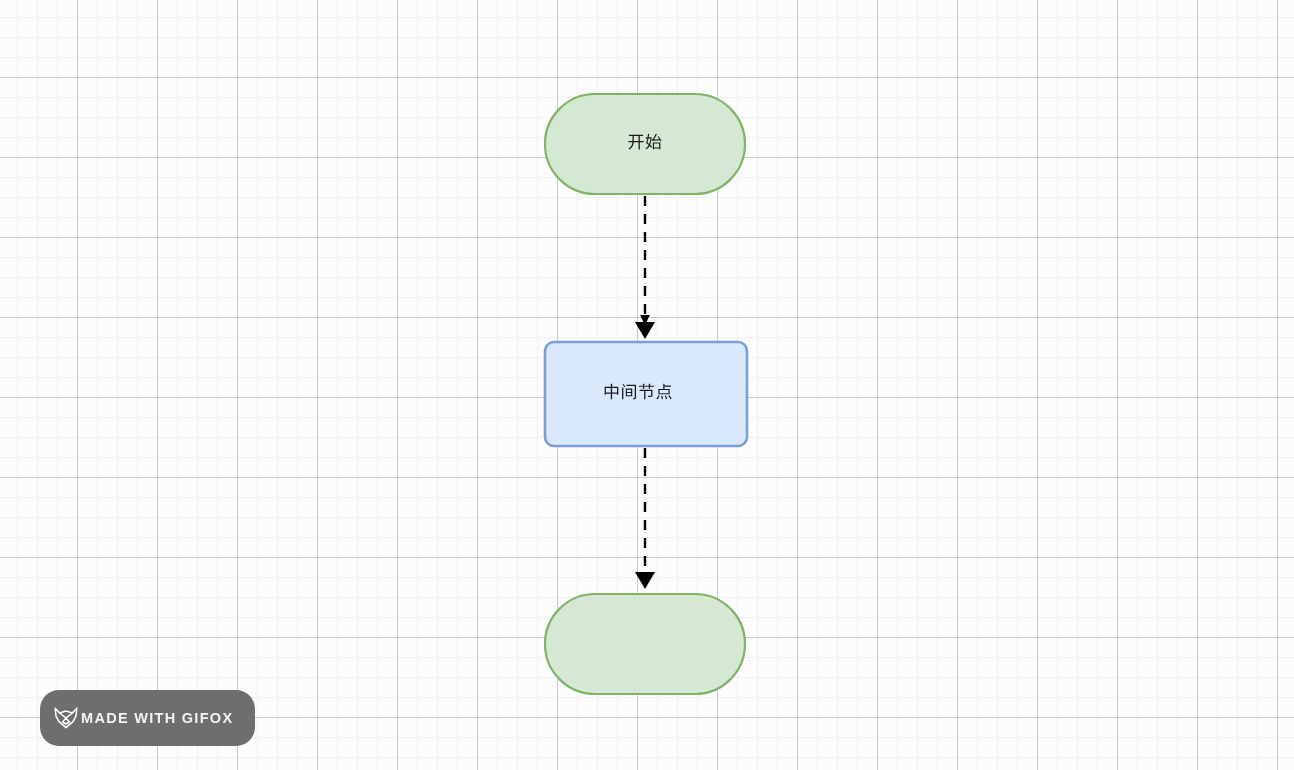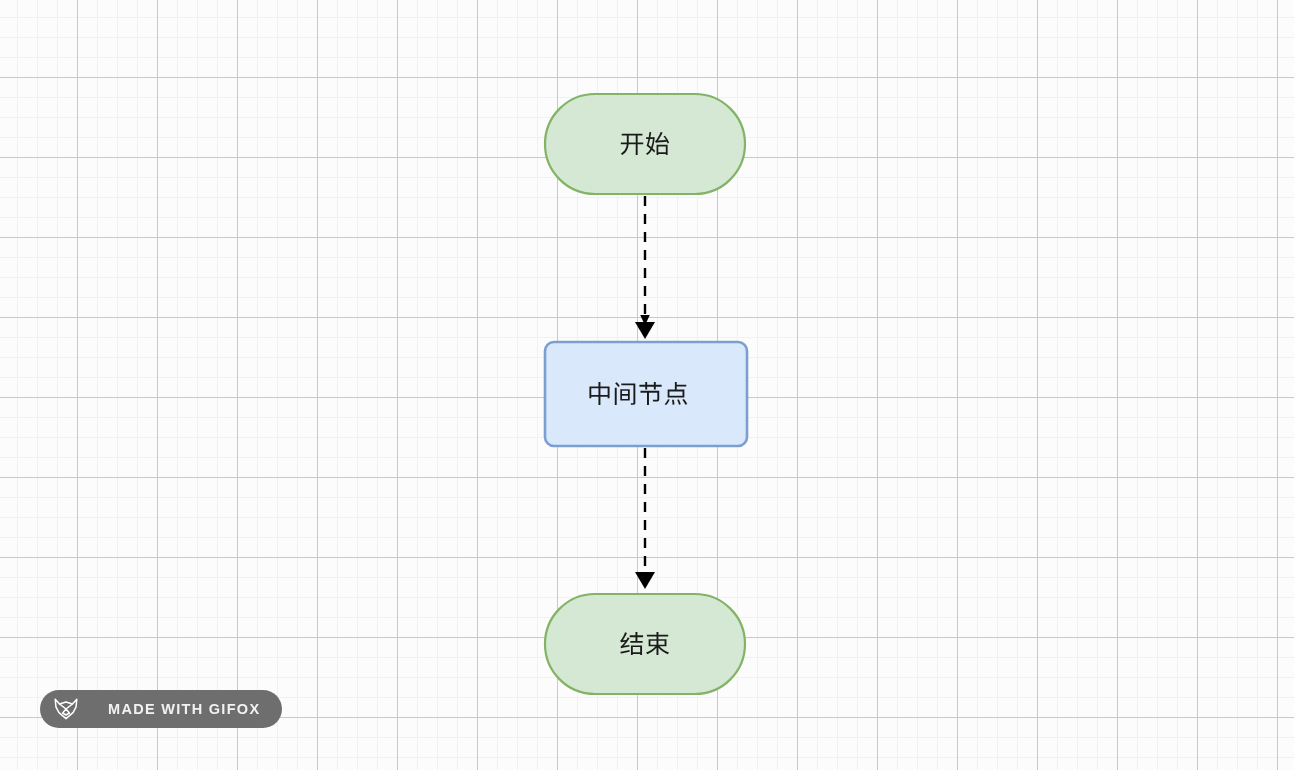--- a/index.html
+++ b/index.html
@@ -48,42 +48,42 @@
     height: 770px;
   }
 
   
   .node-label {
     position: absolute;
     display: flex;
     align-items: center;
     justify-content: center;
     color: #1a1a1a;
-    font-size: 25px;
+    font-size: 17px;
     line-height: 1.2;
     letter-spacing: 0.5px;
     white-space: nowrap;
     pointer-events: none;
-    font-family: Liberation Sans, sans-serif;
+    font-family: Liberation Mono, monospace;
   }
 
   #label-start  { left: 544px; top: 93px;  width: 202px; height: 102px; }
   #label-middle { left: 544px; top: 341px; width: 188px; height: 106px; }
   #label-end    { left: 544px; top: 593px; width: 202px; height: 102px; }
 
   
   #gifox-badge {
     position: absolute;
     left: 40px;
     top: 690px;
-    height: 38px;
+    height: 56px;
     padding: 0 22px 0 13px;
     display: flex;
     align-items: center;
-    gap: 29px;
+    gap: 2px;
     background-color: #6e6e6e;
     border-radius: 19px;
     box-sizing: border-box;
   }
 
   #gifox-icon {
     width: 26px;
     height: 24px;
     flex: 0 0 auto;
     display: block;
@@ -124,21 +124,20 @@
 
     <rect x="545" y="342" width="202" height="104" rx="9" ry="9" fill="#dae8fc" stroke="#7b9fd0" stroke-width="2.6"></rect>
 
     <rect x="545" y="594" width="200" height="100" rx="50" ry="50" fill="#d5e8d4" stroke="#82b366" stroke-width="2.2"></rect>
   </svg>
 
   <div class="node-label" id="label-start">开始</div>
 
   <div class="node-label" id="label-middle">中间节点</div>
 
-  <div class="node-label" id="label-end">结束</div>
 
   <div id="gifox-badge">
     <svg id="gifox-icon" viewBox="0 0 26 24" xmlns="http://www.w3.org/2000/svg">
       <g fill="none" stroke="#ffffff" stroke-width="1.5" stroke-linejoin="round" stroke-linecap="round">
         <path d="M2.2,2.2 L6.6,7.0 L13,5.0 L19.4,7.0 L23.8,2.2
                  L23.0,10.2 L20.0,15.6 L13,21.6 L6.0,15.6 L3.0,10.2 Z"></path>
         <path d="M6.6,7.0 L13,12.0 L19.4,7.0"></path>
         <path d="M13,12.0 L9.6,16.0 L13,18.0 L16.4,16.0 Z"></path>
       </g>
     </svg>

